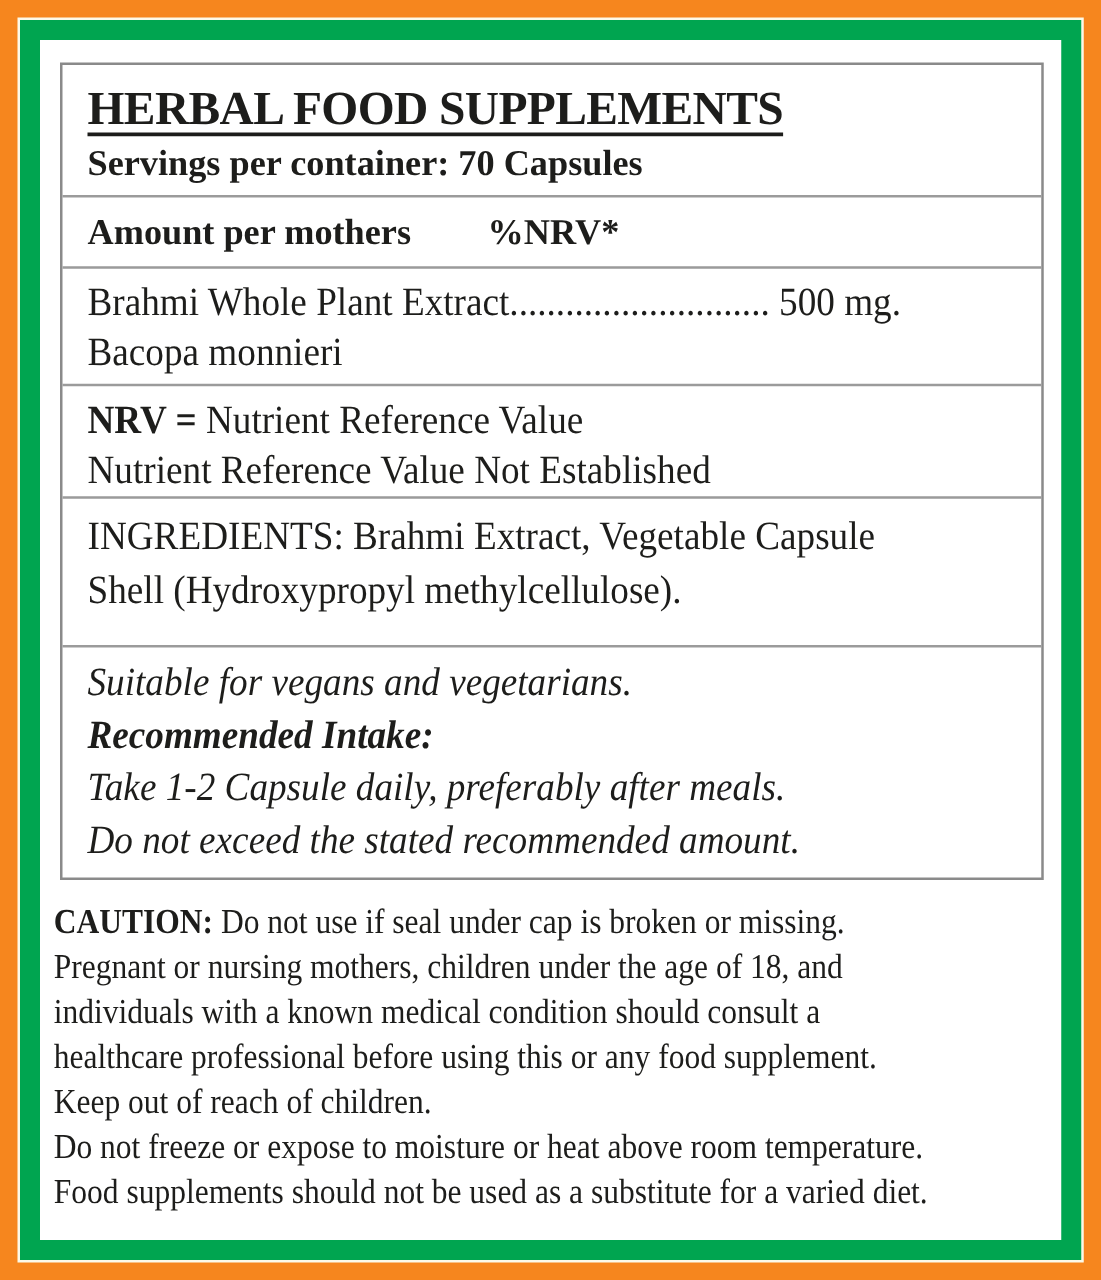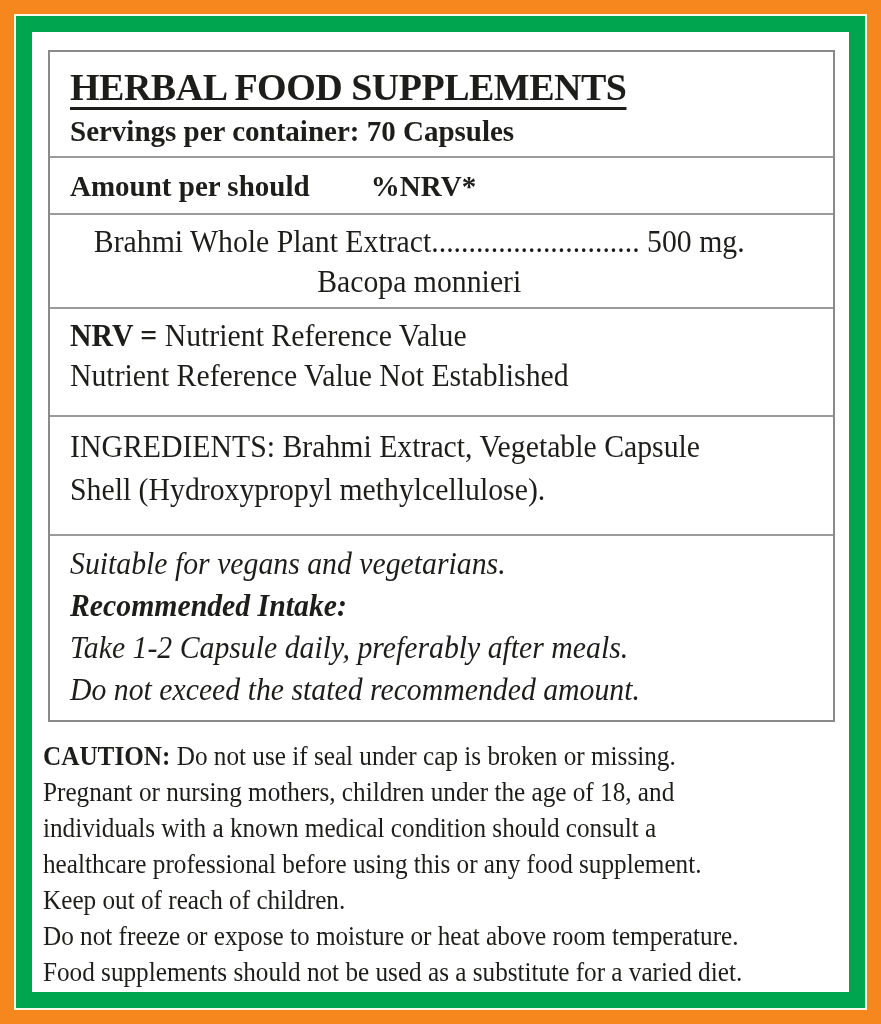--- a/index.html
+++ b/index.html
@@ -40,23 +40,23 @@
     text-underline-offset: 7px;
   }
 
   .bold-row  { font-size: 29px; line-height: 37px; font-weight: bold; }
   .sec-head  { padding-top: 10px; padding-bottom: 8px; }
 
   .hdr-row   { font-size: 29px; line-height: 37px; }
   .hdr-row .nrv { margin-left: 54px; }
 
   .body-row  { font-size: 32px; }
-  .sec-brahmi      { padding-top: 6px;  padding-bottom: 6px; text-align: center; }
+  .sec-brahmi      { padding-top: 6px;  padding-bottom: 6px; }
   .sec-brahmi  .line { line-height: 40px; }
-  .sec-nrv         { padding-top: 6px;  padding-bottom: 20px; }
+  .sec-nrv         { padding-top: 6px;  padding-bottom: 2px; }
   .sec-nrv     .line { line-height: 40px; }
   .sec-ingredients { padding-top: 8px;  padding-bottom: 23px; }
   .sec-ingredients .line { line-height: 43px; }
   .sec-usage       { padding-top: 6px;  padding-bottom: 10px; font-style: italic; }
   .sec-usage   .line { line-height: 42px; }
 
   .caution {
     margin: 16px 6px 0 11px;
     font-size: 28px; line-height: 36px;
   }
@@ -73,21 +73,21 @@
         <div class="facts-box">
 
           <div class="sec sec-title">
             <div class="line title-line">
               <span class="u">HERBAL FOOD SUPPLEMENTS</span>
             </div>
             <div class="line bold-row">Servings per container: 70 Capsules</div>
           </div>
 
           <div class="sec sec-head hdr-row">
-            <span class="b">Amount per should</span>
+            <span class="b">Amount per mothers</span>
             <span class="b nrv">%NRV*</span>
           </div>
 
           <div class="sec sec-brahmi body-row">
             <div class="line cond">Brahmi Whole Plant Extract............................ 500 mg.</div>
             <div class="line cond">Bacopa monnieri</div>
           </div>
 
           <div class="sec sec-nrv body-row">
             <div class="line cond"><span class="b">NRV =</span> <span>Nutrient Reference Value</span></div>

